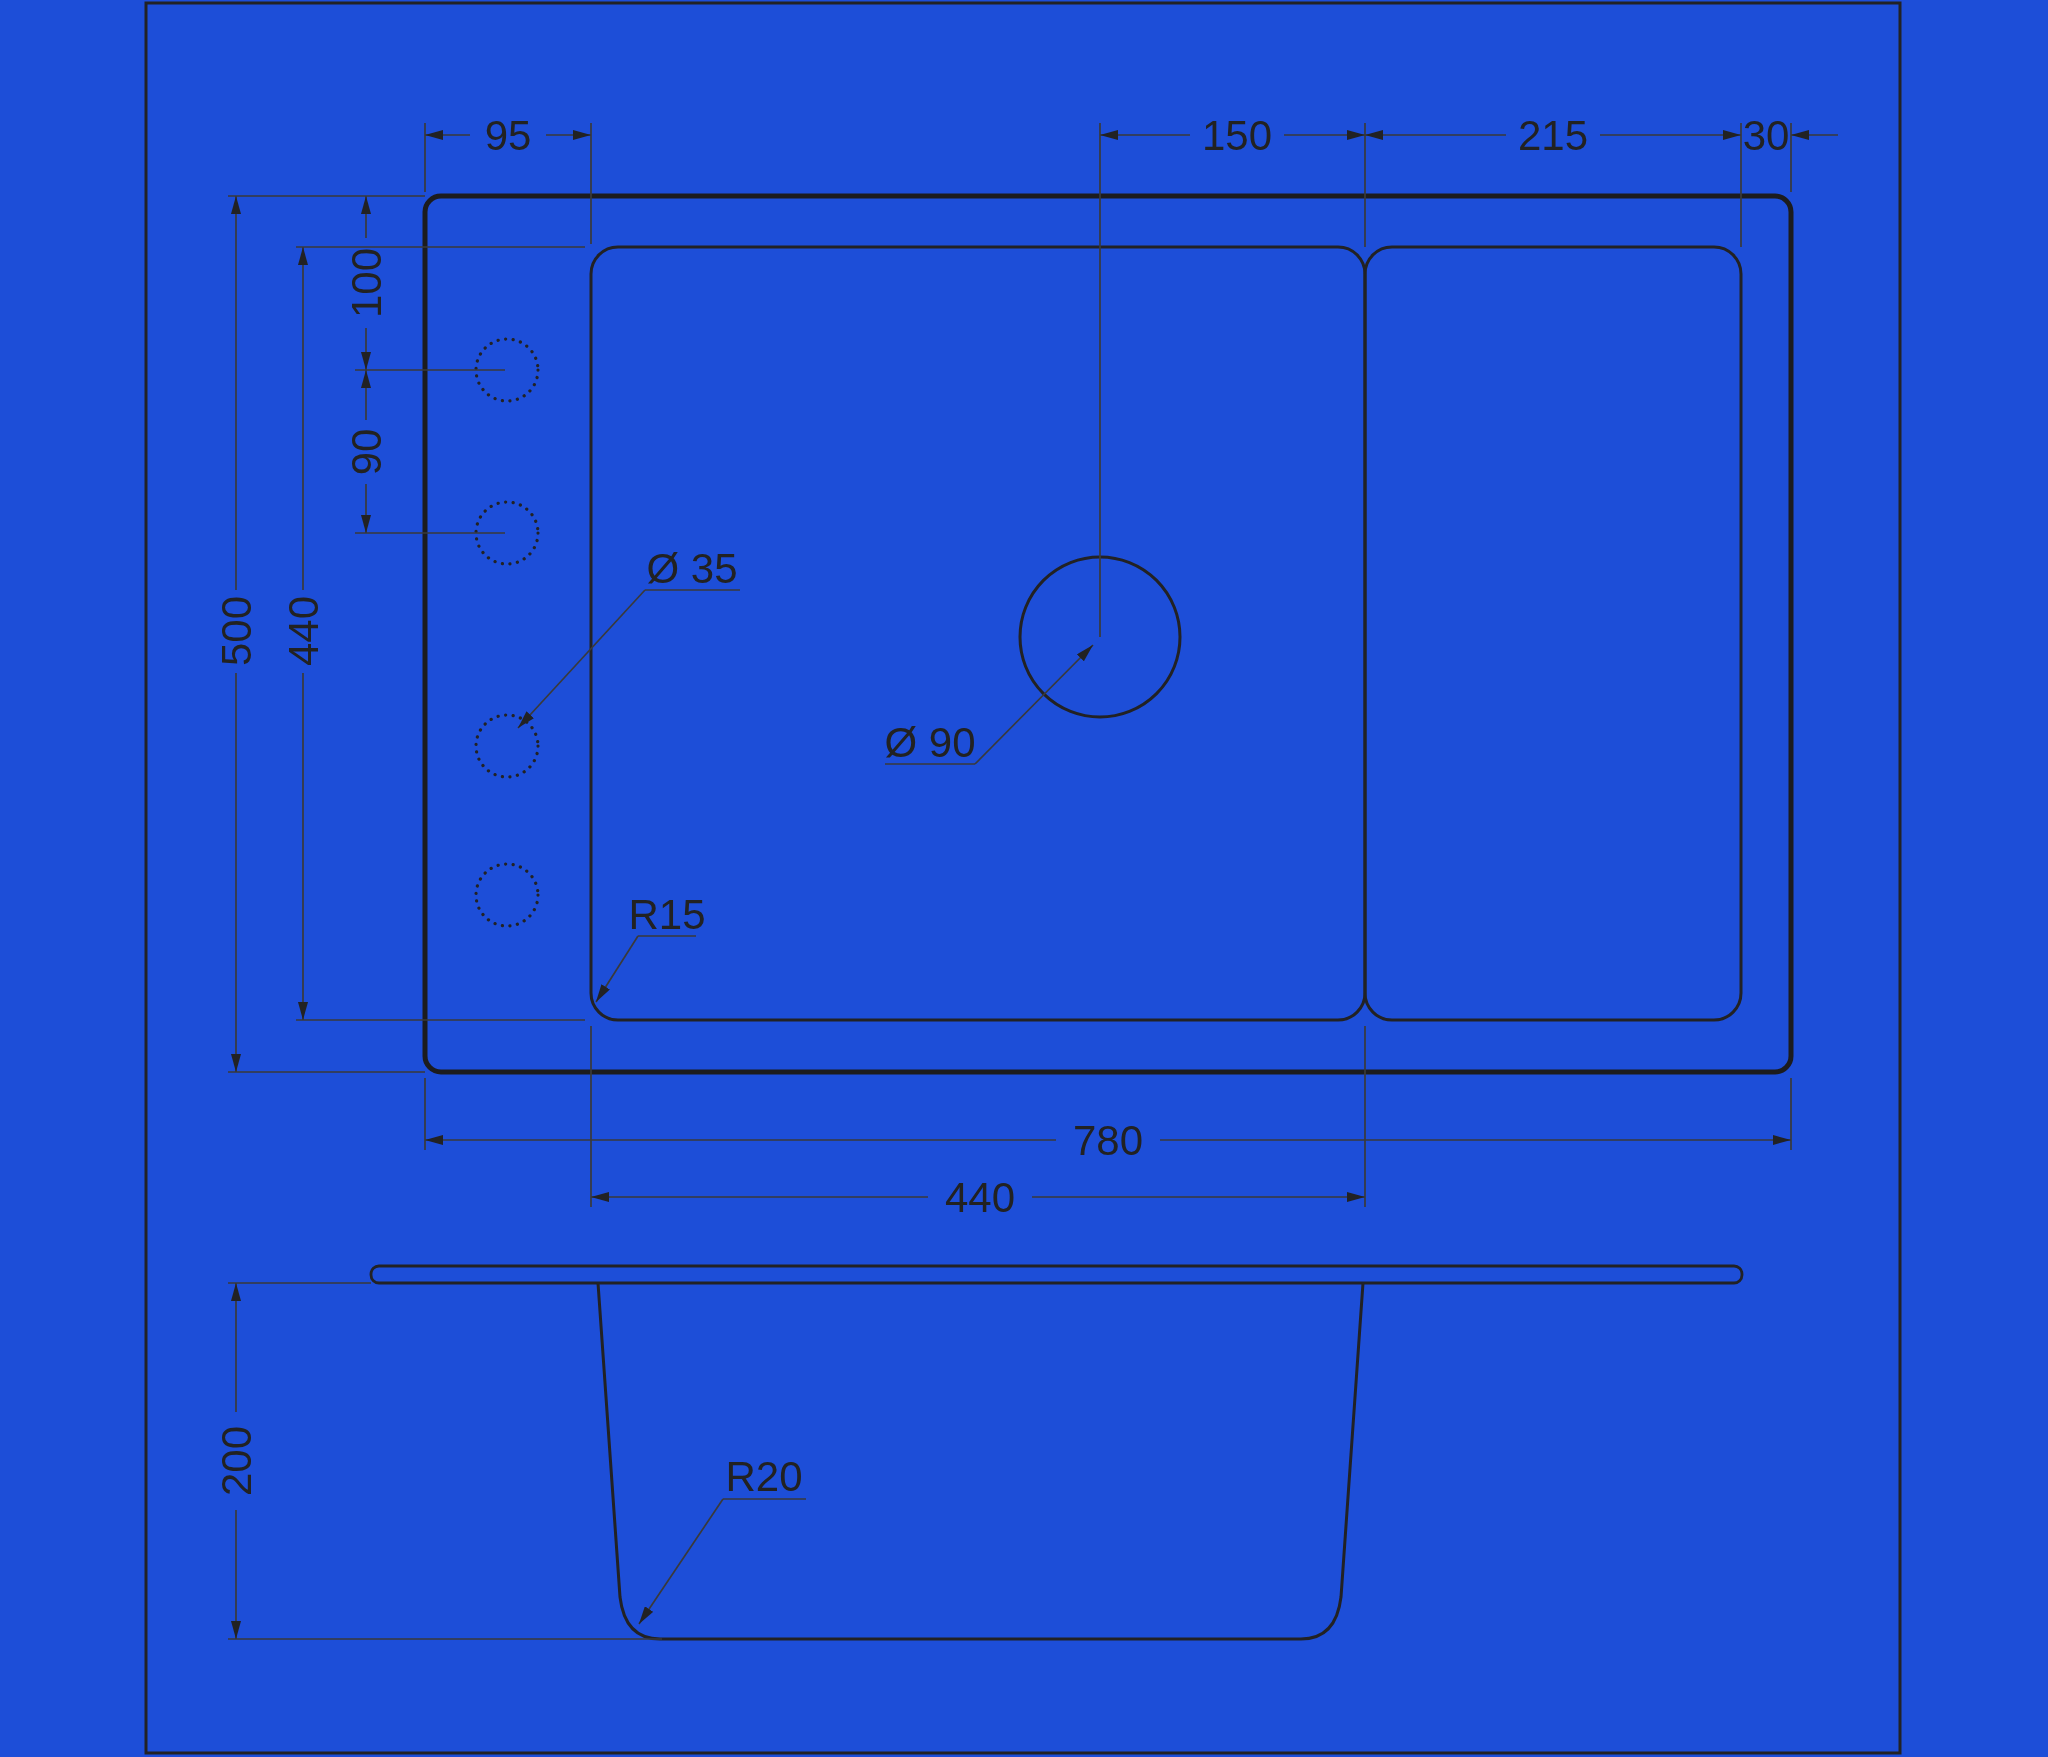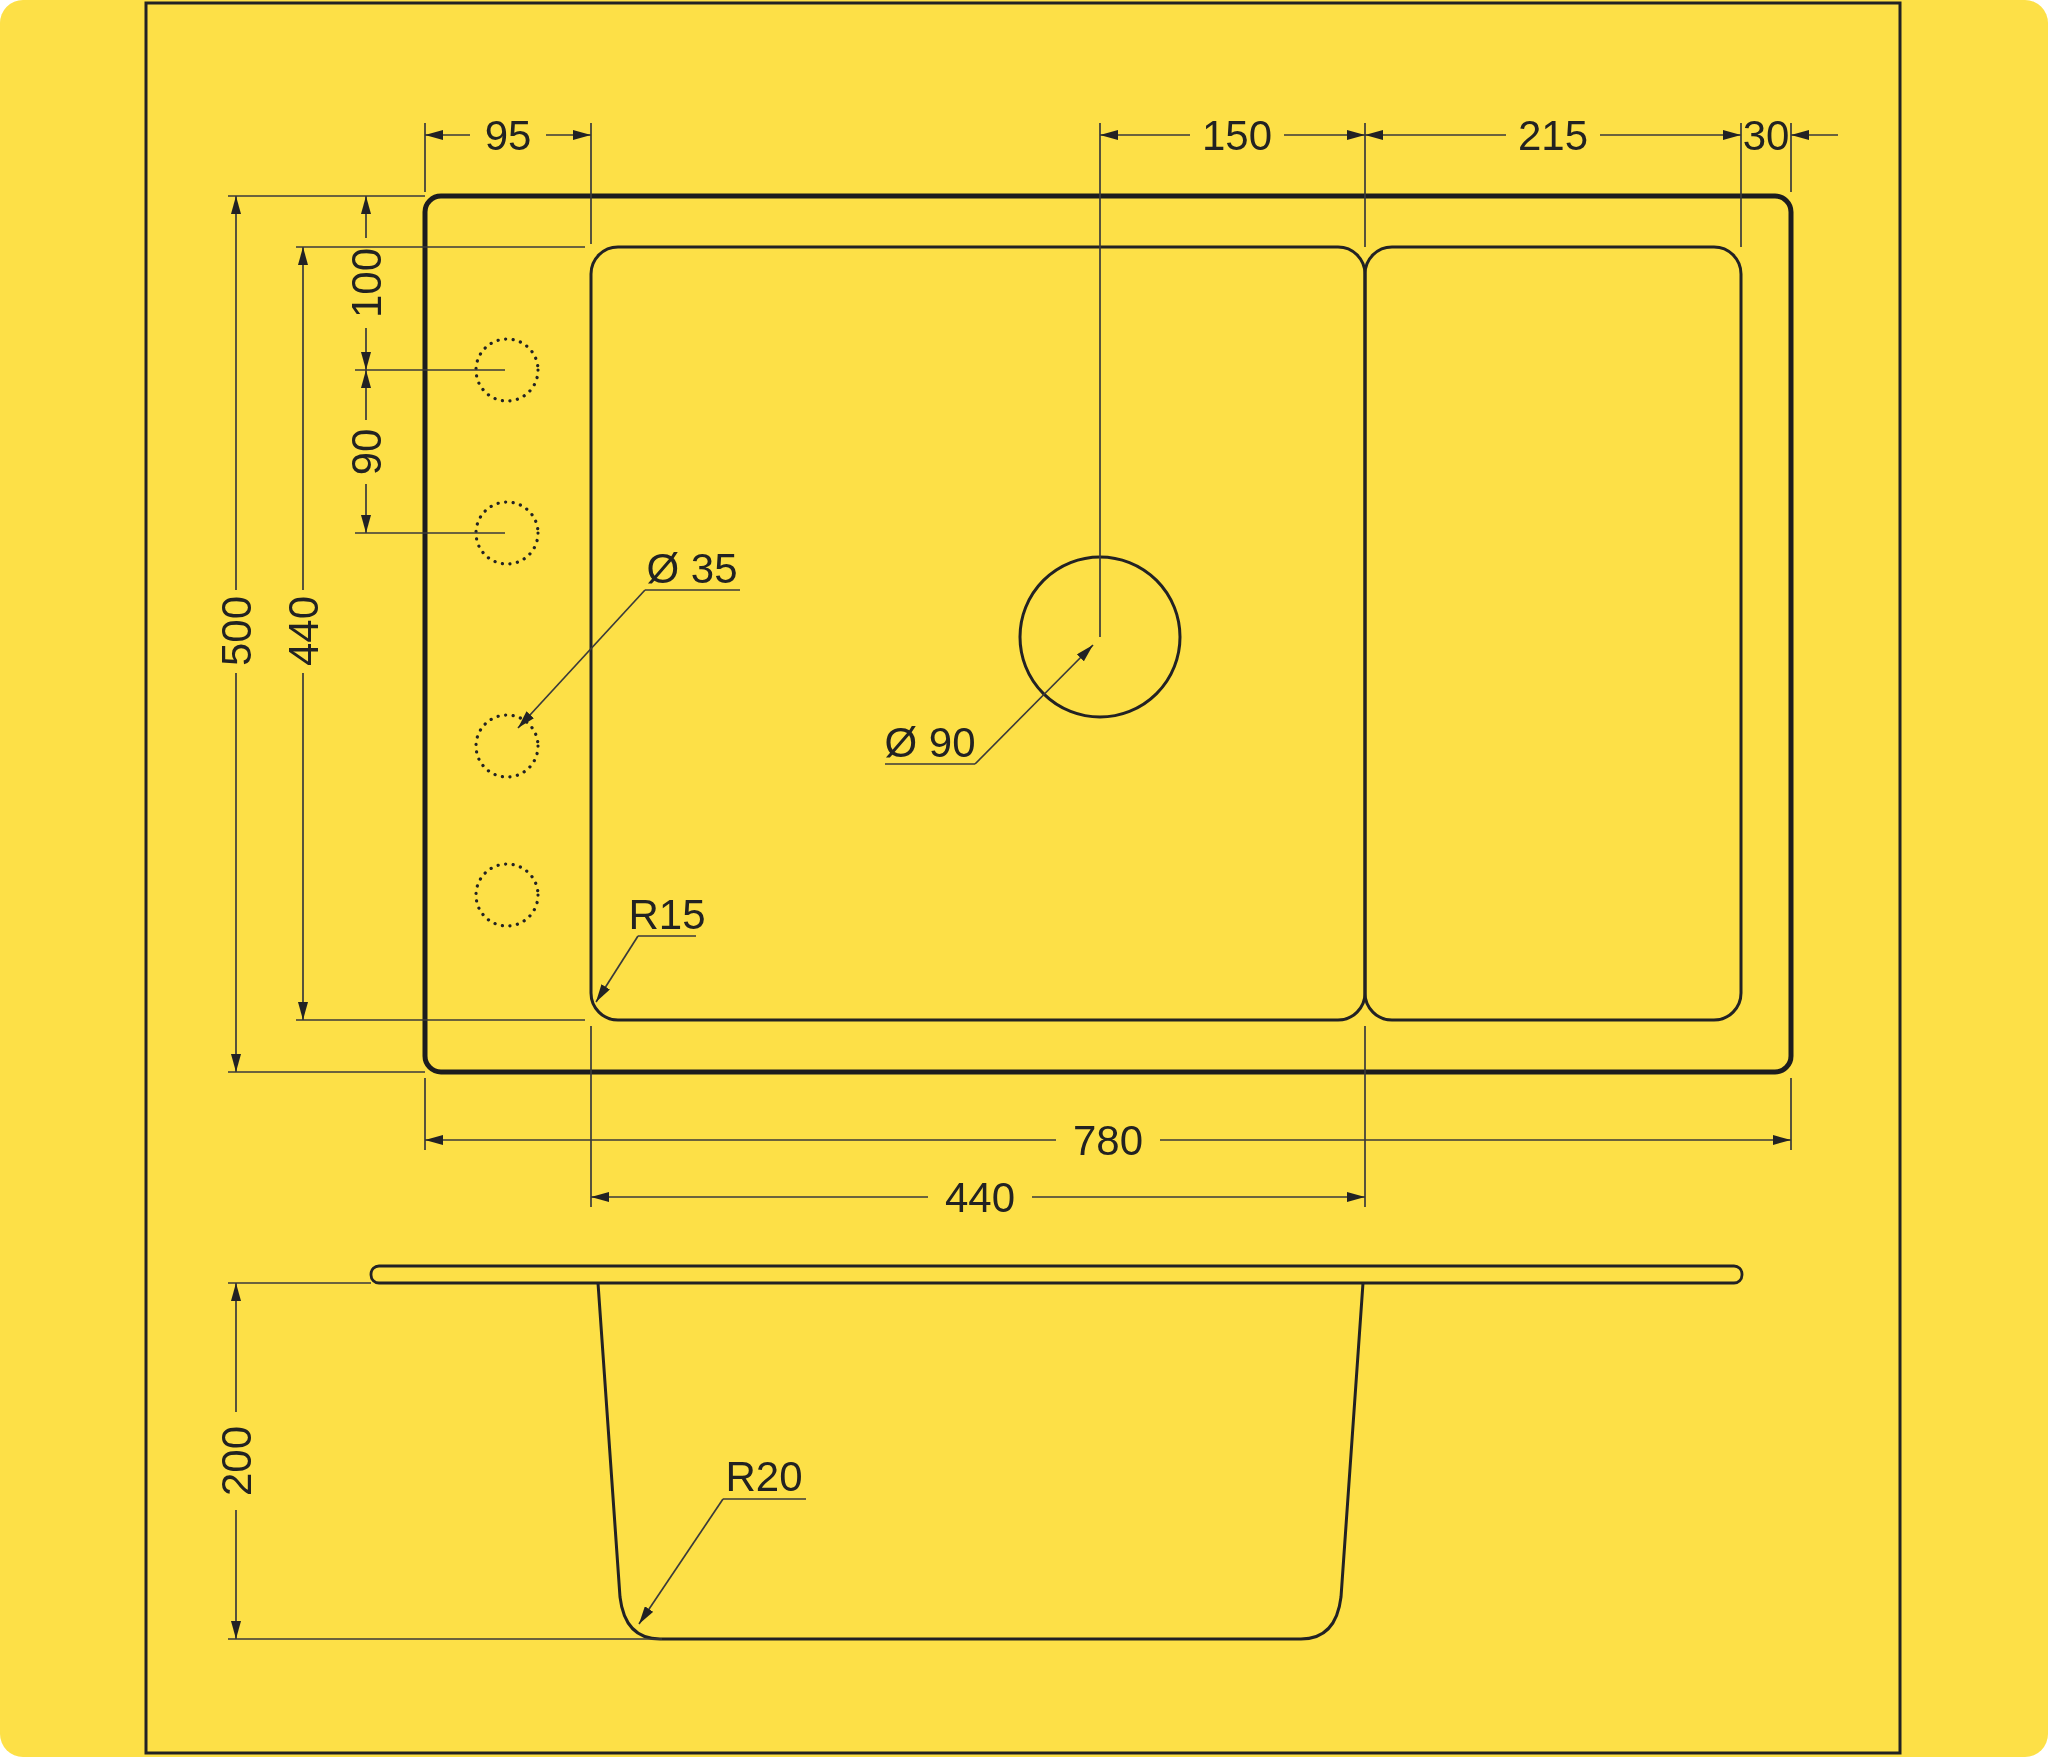--- a/index.html
+++ b/index.html
@@ -4,23 +4,22 @@
 <style>
   html, body {
     margin: 0;
     padding: 0;
     background: #ffffff;
   }
   .page {
     position: relative;
     width: 2048px;
     height: 1757px;
-    background: #fde047;
+    background: #1d4ed8;
     font-family: "Liberation Sans", sans-serif;
-    border-radius: 23px;
   }
   svg { display: block; }
   text {
     font-family: "Liberation Sans", sans-serif;
     font-size: 42px;
     fill: #222222;
   }
   .thin   { stroke: #3a3a3a; stroke-width: 1.7; fill: none; }
   .thick  { stroke: #1c1c1e; stroke-width: 5;   fill: none; }
   .medium { stroke: #222224; stroke-width: 3;   fill: none; }

